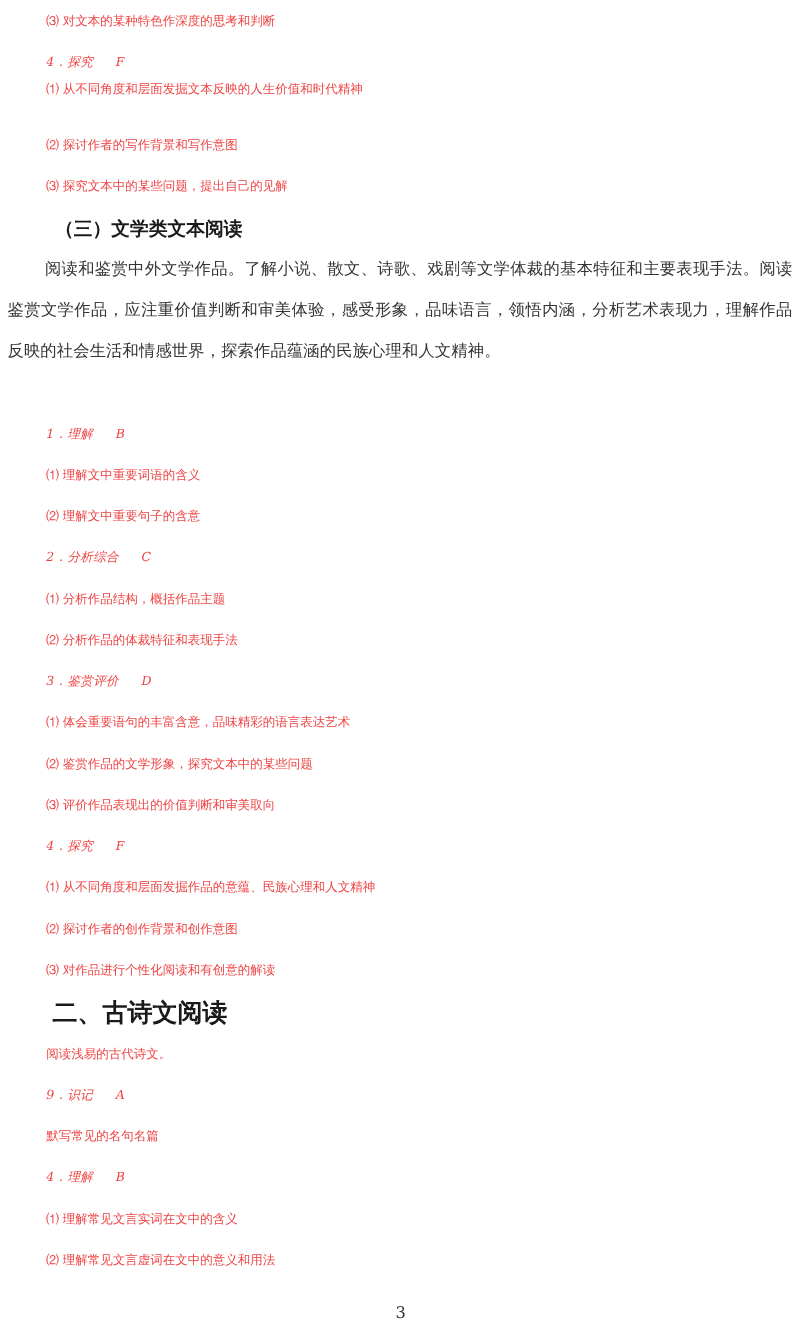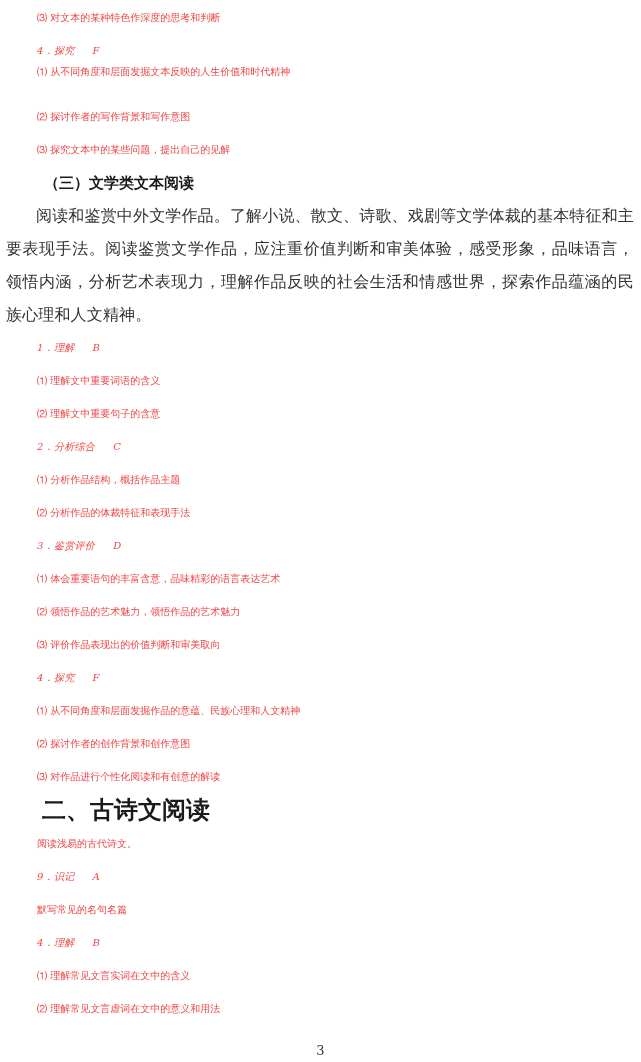--- a/index.html
+++ b/index.html
@@ -19,26 +19,26 @@
     .line.item-num { letter-spacing: 0.3px; font-style: italic; }
     .h-sub {
       position: absolute; left: 44px;
       font-family: "DejaVu Sans", "Liberation Sans", sans-serif;
       font-weight: bold; font-size: 15px; line-height: 20px; color: #1a1a1a;
       white-space: nowrap;
     }
     .h-main {
       position: absolute; left: 42px;
       font-family: "DejaVu Sans", "Liberation Sans", sans-serif;
-      font-weight: bold; font-size: 24px; line-height: 22px; color: #1a1a1a;
+      font-weight: bold; font-size: 20px; line-height: 22px; color: #1a1a1a;
       white-space: nowrap;
     }
     .para {
       position: absolute; left: 6px; width: 628px;
-      font-size: 16px; line-height: 33px; color: #333;
+      font-size: 13px; line-height: 33px; color: #333;
       text-indent: 30px; text-align: justify;
       text-align-last: left;
       letter-spacing: 0.15px;
     }
     .page-num {
       position: absolute; top: 1043px; left: 0; width: 641px; text-align: center;
       font-size: 13px; color: #333;
     }
     .grade { margin-left: 18px; }
   </style>
@@ -65,21 +65,21 @@
   <div class="line" style="top:405px">⑵ 理解文中重要句子的含意</div>
   <div class="line item-num" style="top:438px">
     <span>2．分析综合</span><span class="grade">C</span>
   </div>
   <div class="line" style="top:471px">⑴ 分析作品结构，概括作品主题</div>
   <div class="line" style="top:504px">⑵ 分析作品的体裁特征和表现手法</div>
   <div class="line item-num" style="top:537px">
     <span>3．鉴赏评价</span><span class="grade">D</span>
   </div>
   <div class="line" style="top:570px">⑴ 体会重要语句的丰富含意，品味精彩的语言表达艺术</div>
-  <div class="line" style="top:603px">⑵ 领悟作品的艺术魅力，领悟作品的艺术魅力</div>
+  <div class="line" style="top:603px">⑵ 鉴赏作品的文学形象，探究文本中的某些问题</div>
   <div class="line" style="top:636px">⑶ 评价作品表现出的价值判断和审美取向</div>
   <div class="line item-num" style="top:669px">
     <span>4．探究</span><span class="grade">F</span>
   </div>
   <div class="line" style="top:702px">⑴ 从不同角度和层面发掘作品的意蕴、民族心理和人文精神</div>
   <div class="line" style="top:735px">⑵ 探讨作者的创作背景和创作意图</div>
   <div class="line" style="top:768px">⑶ 对作品进行个性化阅读和有创意的解读</div>
 
   <div class="h-main" style="top:799px">二、古诗文阅读</div>
   <div class="line" style="top:835px">阅读浅易的古代诗文。</div>

